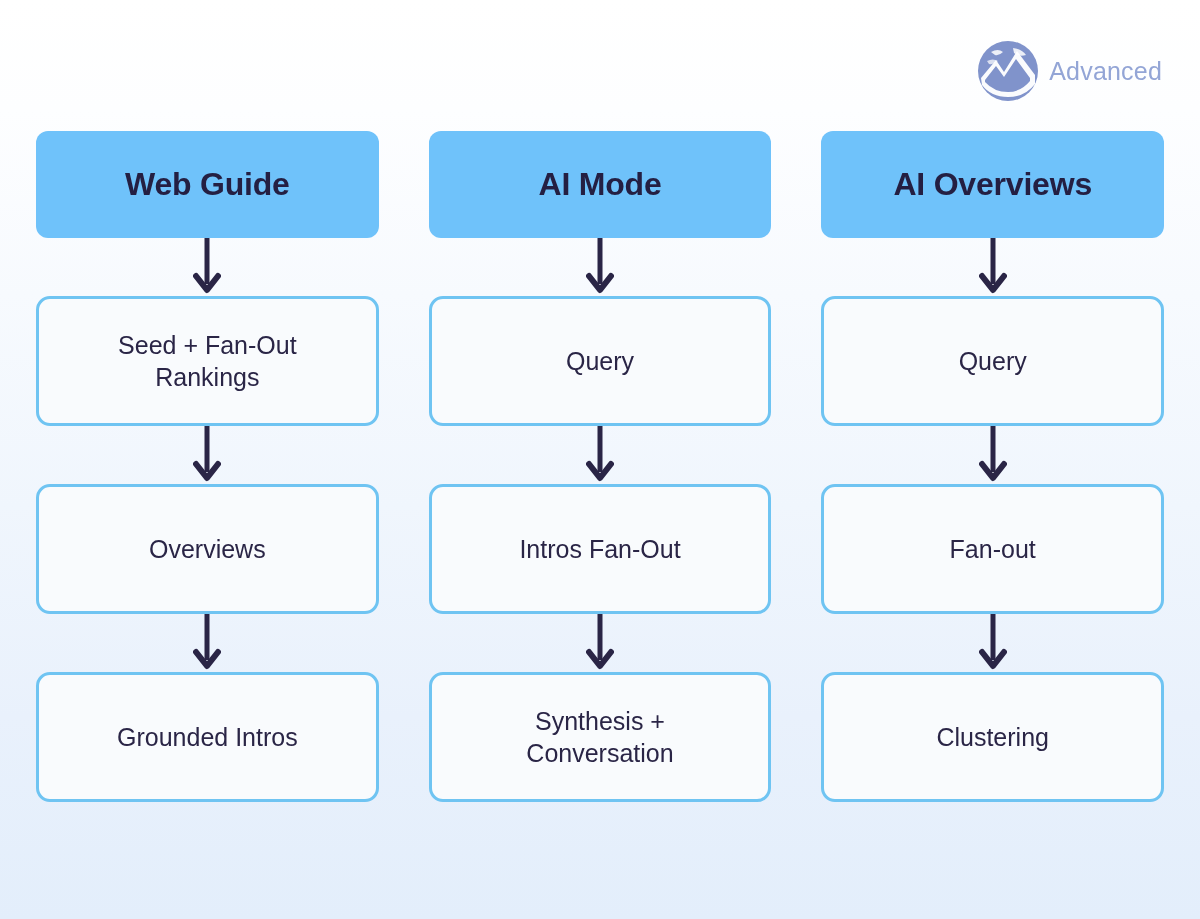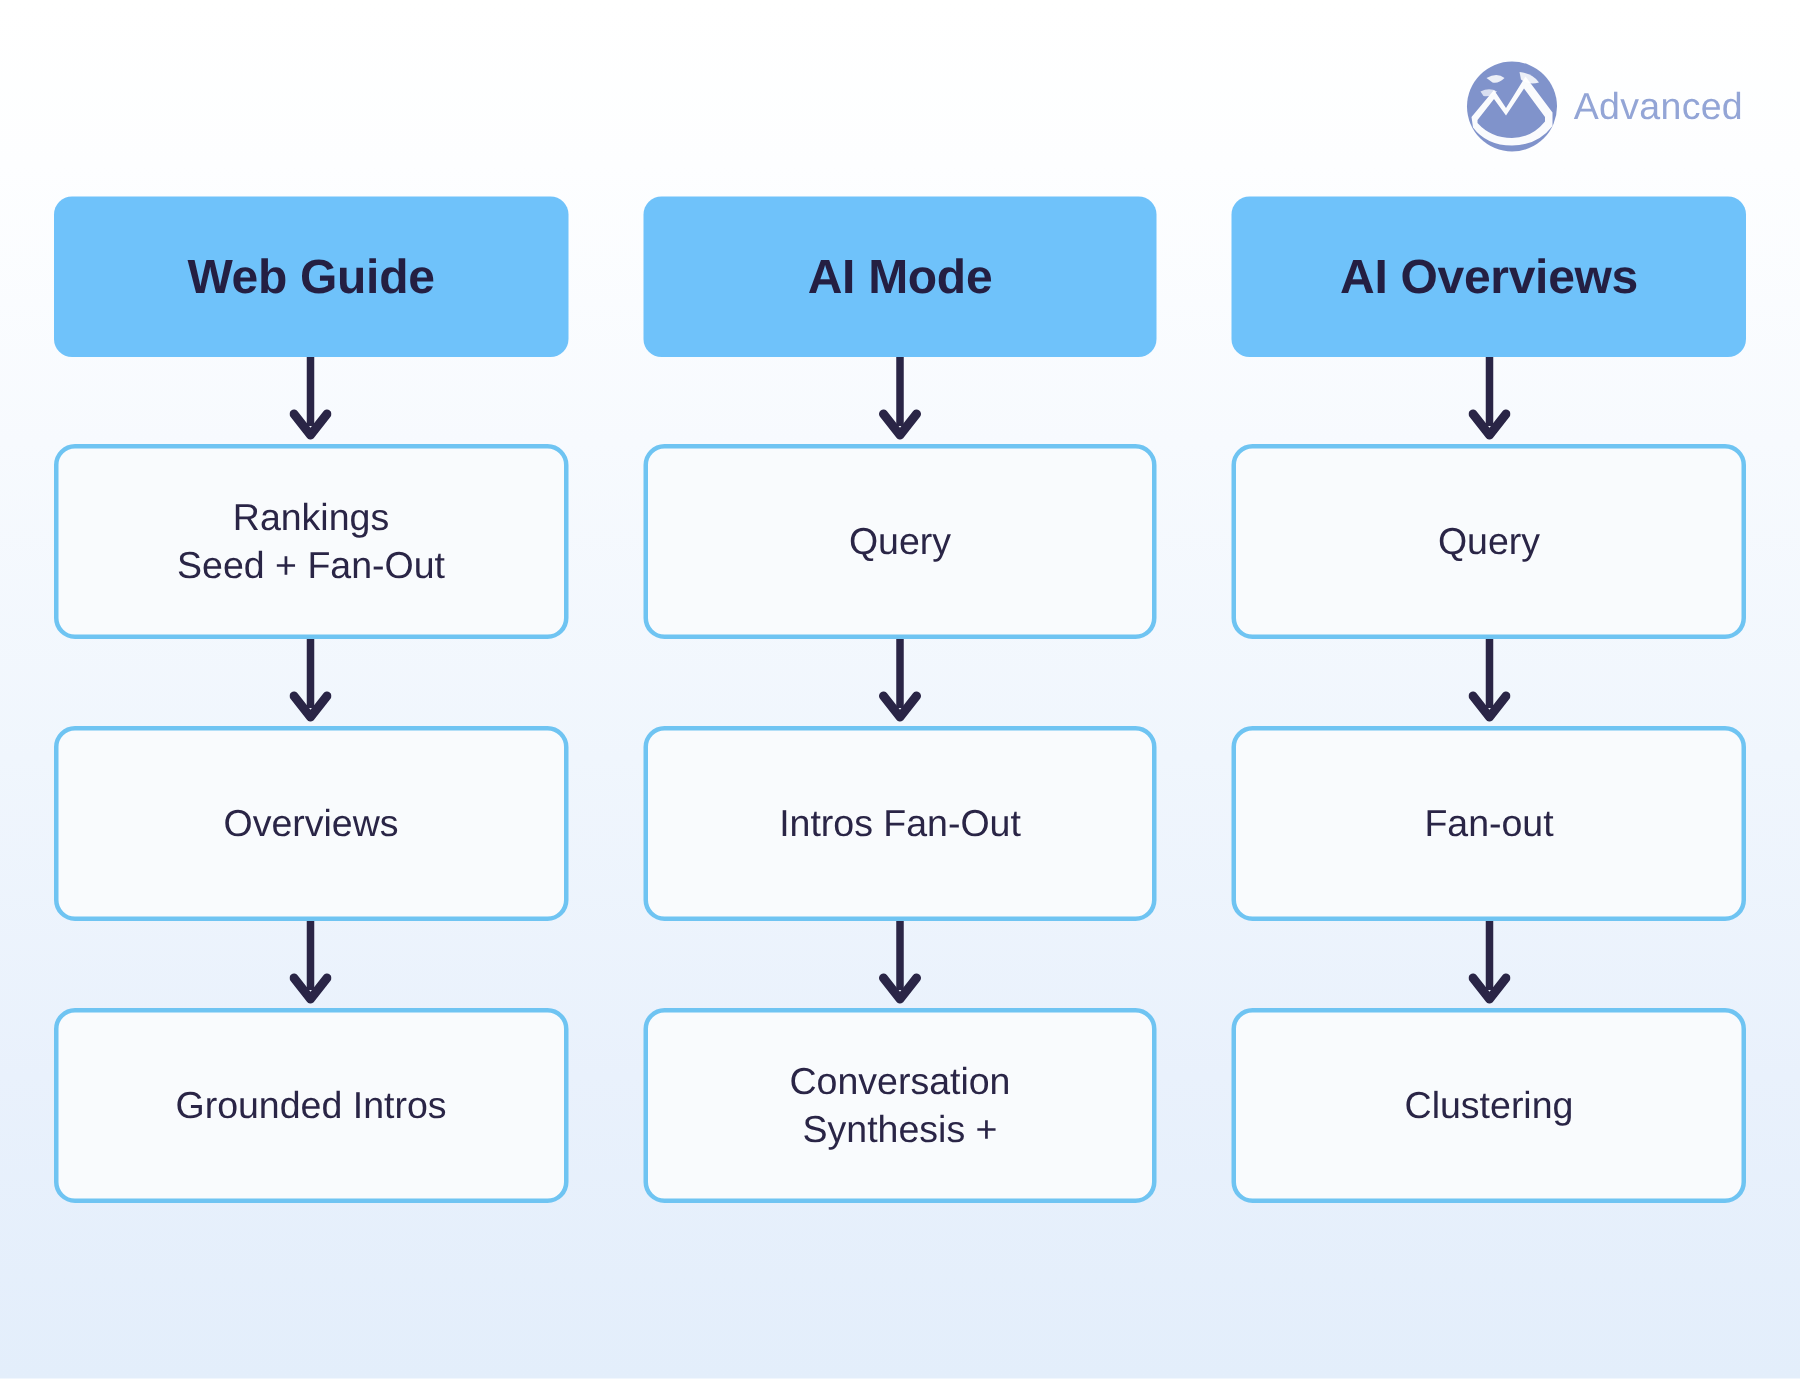--- a/index.html
+++ b/index.html
@@ -137,22 +137,22 @@
 
     <div class="arrow">
       <svg width="28" height="58" viewBox="0 0 28 58" aria-hidden="true">
         <path d="M14 0 L14 46" stroke="#2A2546" stroke-width="5" fill="none"></path>
         <path d="M3 38 L14 52 L25 38" stroke="#2A2546" stroke-width="6" fill="none" stroke-linecap="round" stroke-linejoin="round"></path>
       </svg>
     </div>
 
     <div class="node-box">
       <span>
+        <span class="two-line">Seed + Fan-Out</span>
         <span class="two-line">Rankings</span>
-        <span class="two-line">Seed + Fan-Out</span>
       </span>
     </div>
 
     <div class="arrow">
       <svg width="28" height="58" viewBox="0 0 28 58" aria-hidden="true">
         <path d="M14 0 L14 46" stroke="#2A2546" stroke-width="5" fill="none"></path>
         <path d="M3 38 L14 52 L25 38" stroke="#2A2546" stroke-width="6" fill="none" stroke-linecap="round" stroke-linejoin="round"></path>
       </svg>
     </div>
 
@@ -207,22 +207,22 @@
 
     <div class="arrow">
       <svg width="28" height="58" viewBox="0 0 28 58" aria-hidden="true">
         <path d="M14 0 L14 46" stroke="#2A2546" stroke-width="5" fill="none"></path>
         <path d="M3 38 L14 52 L25 38" stroke="#2A2546" stroke-width="6" fill="none" stroke-linecap="round" stroke-linejoin="round"></path>
       </svg>
     </div>
 
     <div class="node-box">
       <span>
+        <span class="two-line">Synthesis +</span>
         <span class="two-line">Conversation</span>
-        <span class="two-line">Synthesis +</span>
       </span>
     </div>
   </div>
 
   <div class="column">
     <div class="header-box">AI Overviews</div>
 
     <div class="arrow">
       <svg width="28" height="58" viewBox="0 0 28 58" aria-hidden="true">
         <path d="M14 0 L14 46" stroke="#2A2546" stroke-width="5" fill="none"></path>

